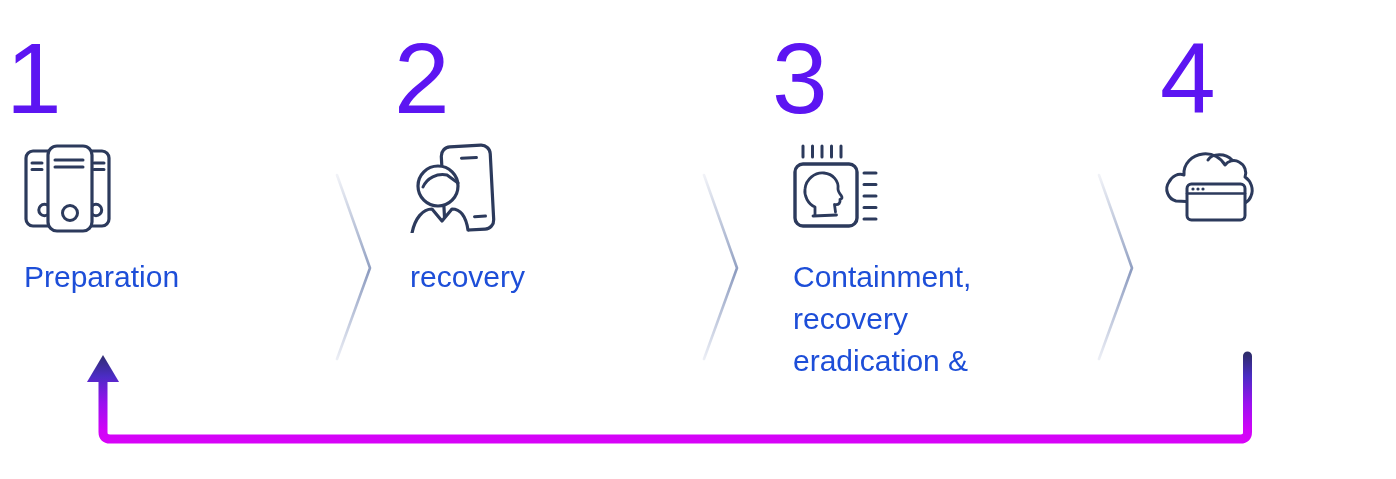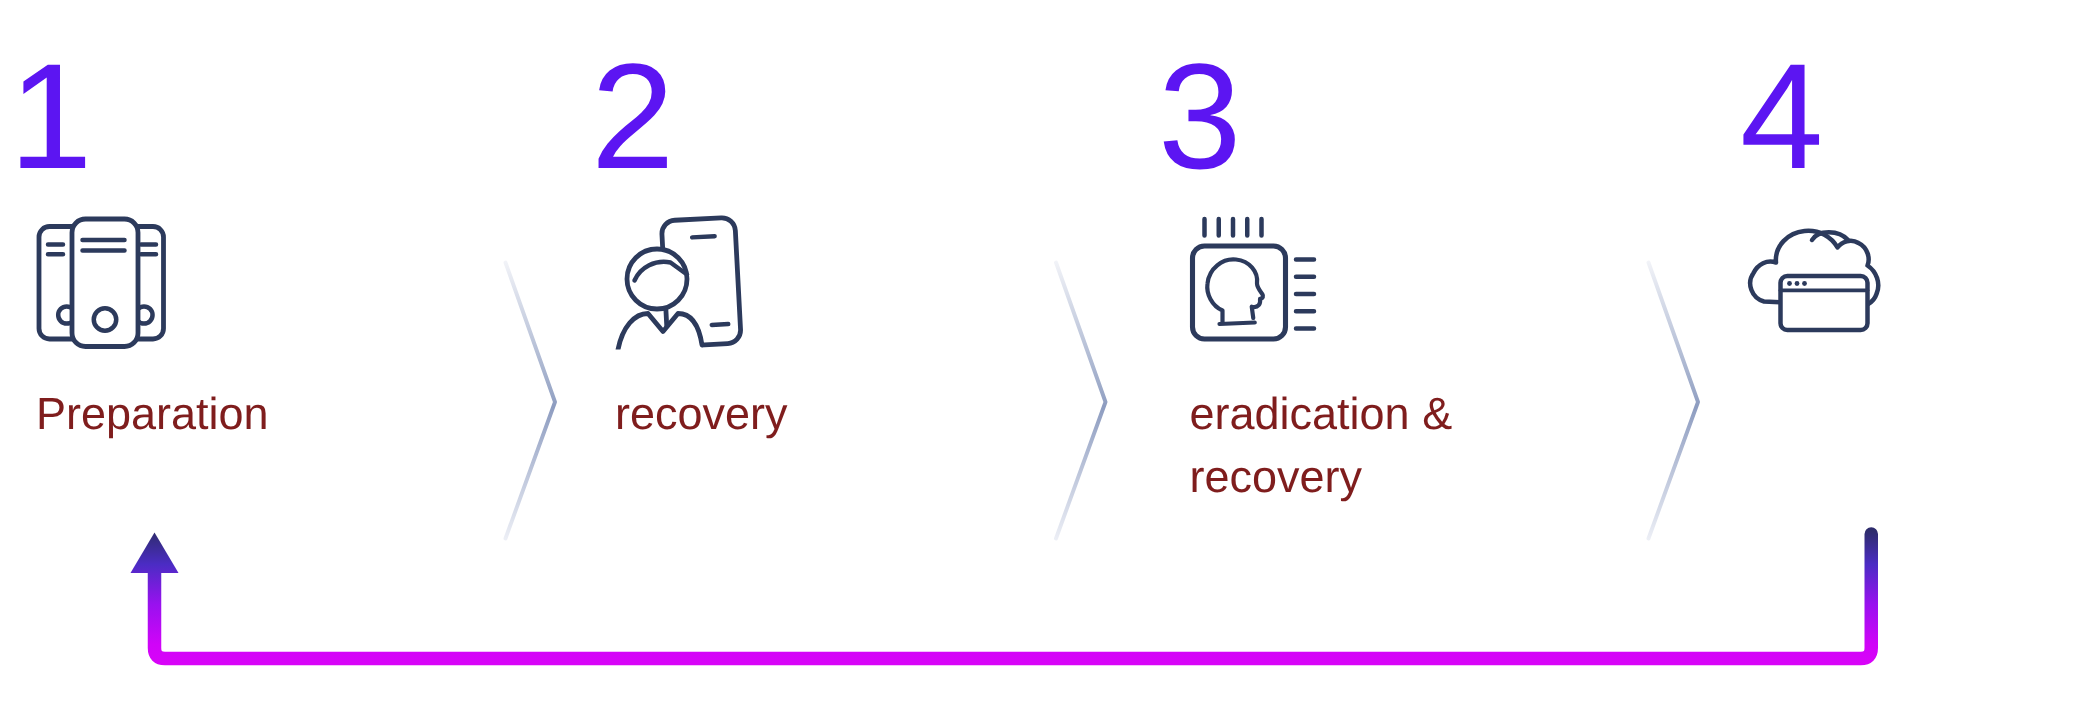--- a/index.html
+++ b/index.html
@@ -6,21 +6,21 @@
   .canvas{
     position:relative;width:1396px;height:479px;background:#ffffff;
     font-family:"Liberation Sans", sans-serif;overflow:hidden;
   }
   .num{
     position:absolute;top:28px;font-size:100px;line-height:1;
     color:#5c15f2;font-weight:400;letter-spacing:-2px;
   }
   .label{
     position:absolute;top:256px;font-size:30px;line-height:42px;
-    color:#7f1d1d;font-weight:400;
+    color:#1d4ed8;font-weight:400;
   }
   .label span{display:block;}
   .icon{position:absolute;}
   .chev{position:absolute;top:172px;}
   .loop{position:absolute;left:0;top:344px;}
   .defs{position:absolute;width:0;height:0;}
 </style>
 </head>
 <body>
 
@@ -86,22 +86,23 @@
       <path d="M15,8 V19 M24.5,8 V19 M34,8 V19 M43.5,8 V19 M53,8 V19" stroke-width="3"></path>
       <rect x="7" y="26" width="62" height="62" rx="8" stroke-width="3.4"></rect>
       <path d="M76,35 H88 M76,46.5 H88 M76,58 H88 M76,69.5 H88 M76,81 H88" stroke-width="3"></path>
       <path stroke-width="2.8" d="M27,77 V69 C20,66 16,58 17,51 C18,41 27,34 36,35 C45,36 51,43 50,51
            C50,53.5 52,56 53.5,58 C54.5,59.5 54,61 52,61.3
            C52.5,64.5 51,67.5 46.5,66.5 L47.5,74"></path>
       <path d="M25,78 L48.5,77" stroke-width="2.8"></path>
     </g>
   </svg>
   <div class="label" style="left:793px">
+    <span>Containment,</span>
+    <span>recovery</span>
     <span>eradication &amp;</span>
-    <span>recovery</span>
   </div>
 
   <svg class="chev" style="left:1095px" width="44" height="190" viewBox="0 0 44 190">
     <polyline points="4,3 37,96 4,187" fill="none" stroke="url(#chevGrad)" stroke-width="2.6" stroke-linecap="round" stroke-linejoin="round"></polyline>
   </svg>
 
   <div class="num" style="left:1160px">4</div>
   <svg class="icon" style="left:1163px;top:136px" width="100" height="95" viewBox="0 0 100 95">
     <g fill="none" stroke="#2c3a5c" stroke-width="3" stroke-linecap="round" stroke-linejoin="round">
       <path d="M13,65 C5,63 1,53 6,46 C9,40 15,37 21,39 C20,28 29,19 40,18

